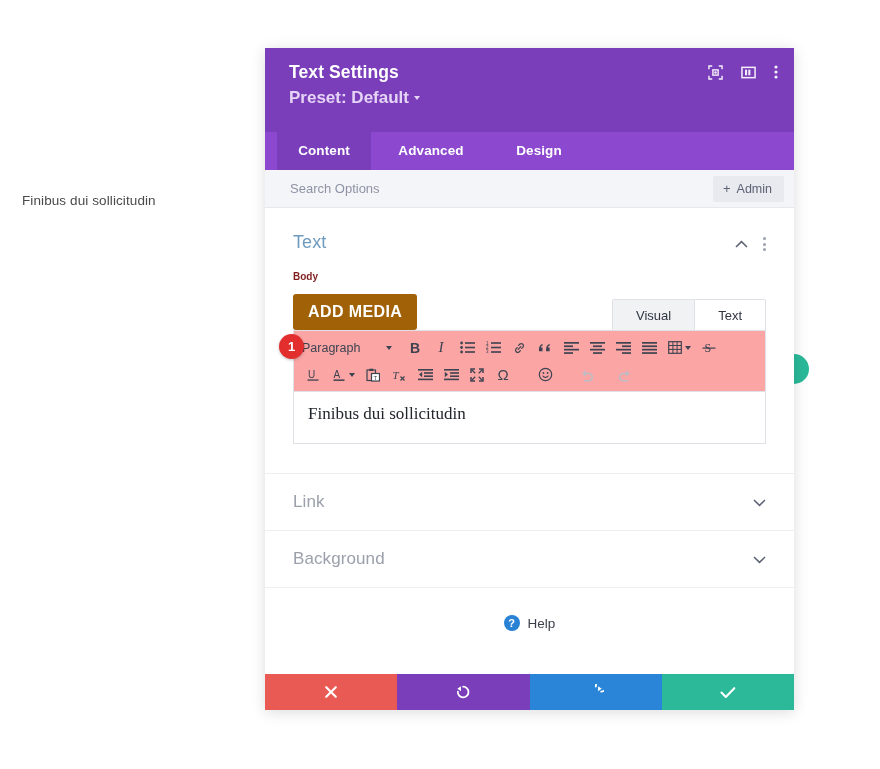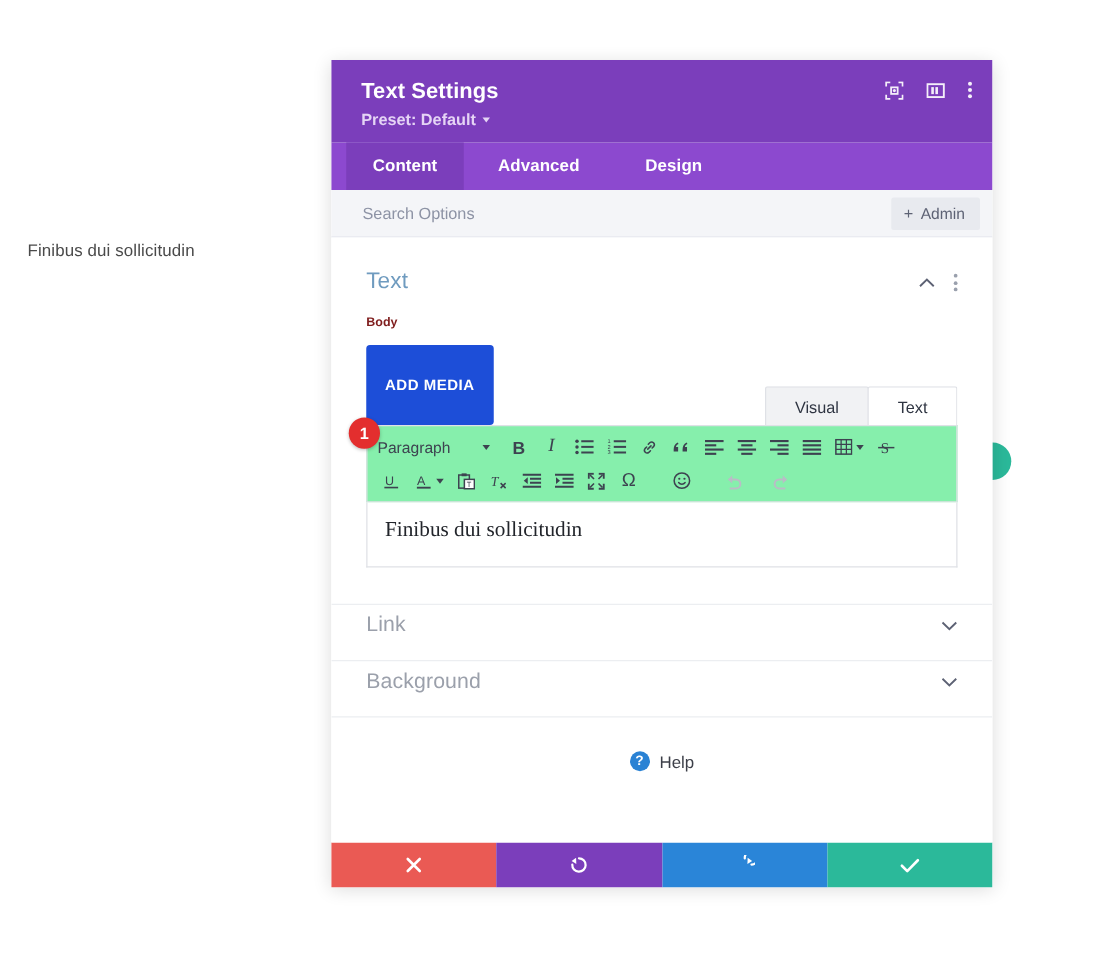--- a/index.html
+++ b/index.html
@@ -44,29 +44,29 @@
     background: #fff;
     box-shadow: 0 2px 14px rgba(0,0,0,.14);
     display: flex; flex-direction: column;
     overflow: hidden;
     z-index: 5;
   }
 
   
   .m-head {
     background: #7b3ebb;
-    padding: 14px 24px 9px 24px;
+    padding: 14px 24px 24px 24px;
     position: relative;
   }
   .m-title {
     color: #fff; font-size: 17.5px; font-weight: bold;
     letter-spacing: .1px;
   }
   .m-preset {
-    color: #e5d4f5; font-size: 13px; font-weight: bold;
+    color: #e5d4f5; font-size: 17px; font-weight: bold;
     margin-top: 5px;
     display: inline-flex; align-items: center; gap: 5px;
     cursor: pointer;
   }
   .caret-d {
     width: 0; height: 0;
     border-left: 3.5px solid transparent;
     border-right: 3.5px solid transparent;
     border-top: 4px solid #e5d4f5;
     display: inline-block;
@@ -130,43 +130,43 @@
   .kebab i { width: 3px; height: 3px; border-radius: 50%; background: #9aa0ad; display: block; }
 
   .field-label {
     margin-top: 18px;
     font-size: 10px; font-weight: bold; color: #7f1d1d;
   }
 
   .editor-wrap { margin-top: 12px; position: relative; }
   .addmedia-row { display: flex; align-items: flex-end; justify-content: space-between; }
   .add-media {
-    background: #1d4ed8; color: #fff;
-    font-size: 12px; font-weight: bold; letter-spacing: .4px;
-    padding: 25px 15px; border-radius: 3px;
+    background: #a16207; color: #fff;
+    font-size: 16px; font-weight: bold; letter-spacing: .4px;
+    padding: 9px 15px; border-radius: 3px;
     border: 0; cursor: pointer;
     font-family: "Liberation Sans", sans-serif;
   }
   .vt-tabs { display: flex; align-items: flex-end; }
   .vt-tab {
     font-size: 13px; color: #2f3542;
     padding: 8px 23px 7px 23px;
     border: 1px solid #dfe1e6;
     border-bottom: 0;
     cursor: pointer;
     background: #fff;
     border-radius: 2px 2px 0 0;
   }
   .vt-tab.active { background: #f1f2f4; }
   .vt-tab + .vt-tab { margin-left: -1px; }
 
   .tb {
     border: 1px solid #dfe1e6;
     border-top: 1px solid #dfe1e6;
-    background: #86efac;
+    background: #fca5a5;
     padding: 3px 6px;
     display: flex; flex-wrap: wrap; align-items: flex-start; flex-direction: column;
   }
   .tb-row { display: flex; align-items: center; width: 100%; height: 27px; }
   .tbi {
     display: flex; align-items: center; justify-content: center;
     height: 24px; min-width: 26px;
     cursor: pointer; color: #3d4350;
     font-size: 14px;
   }
@@ -206,21 +206,21 @@
     font-size: 13px; font-weight: bold;
     display: flex; align-items: center; justify-content: center;
     box-shadow: 0 1px 3px rgba(0,0,0,.25);
     z-index: 30;
   }
 
   
   .collapse-list { margin-top: 29px; }
   .coll {
     border-top: 1px solid #eceef1;
-    padding: 6px 28px 18px 28px;
+    padding: 18px 28px 18px 28px;
     display: flex; align-items: center; justify-content: space-between;
     cursor: pointer;
   }
   .coll-title { font-size: 17px; color: #9ba0ab; letter-spacing: .1px; }
 
   .help-row {
     border-top: 1px solid #eceef1;
     padding: 27px 0 0 0;
     display: flex; align-items: center; justify-content: center; gap: 8px;
   }

